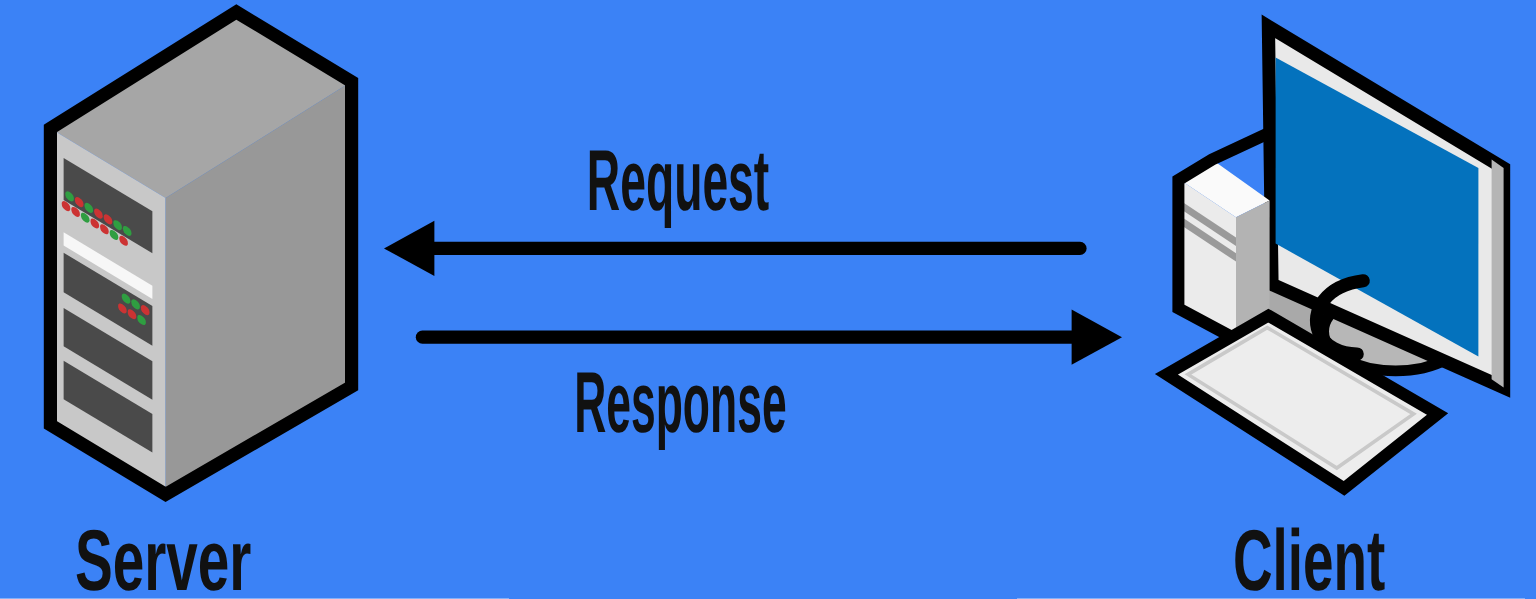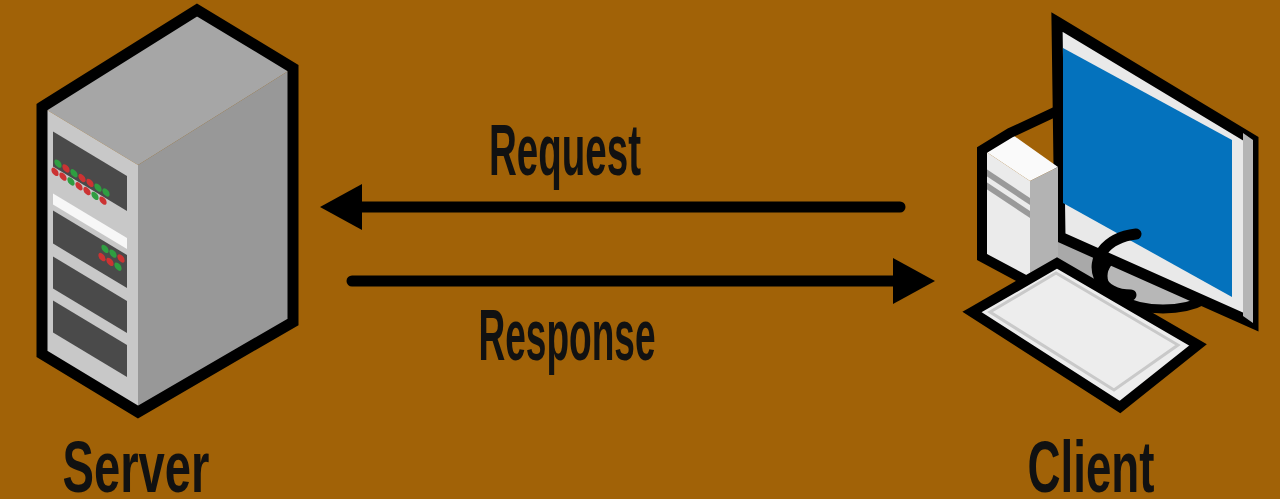--- a/index.html
+++ b/index.html
@@ -1,20 +1,20 @@
 <!DOCTYPE html>
 <html><head>
 <meta charset="utf-8">
 <style>
   html, body { margin: 0; padding: 0; background: #ffffff; }
   .stage {
     position: relative;
     width: 1280px;
     height: 499px;
-    background: #a16207;
+    background: #3b82f6;
     overflow: hidden;
     font-family: "Liberation Sans", sans-serif;
   }
   svg { display: block; }
   text {
     font-family: "Liberation Sans", sans-serif;
     font-weight: 700;
   }
 </style>
 </head>

